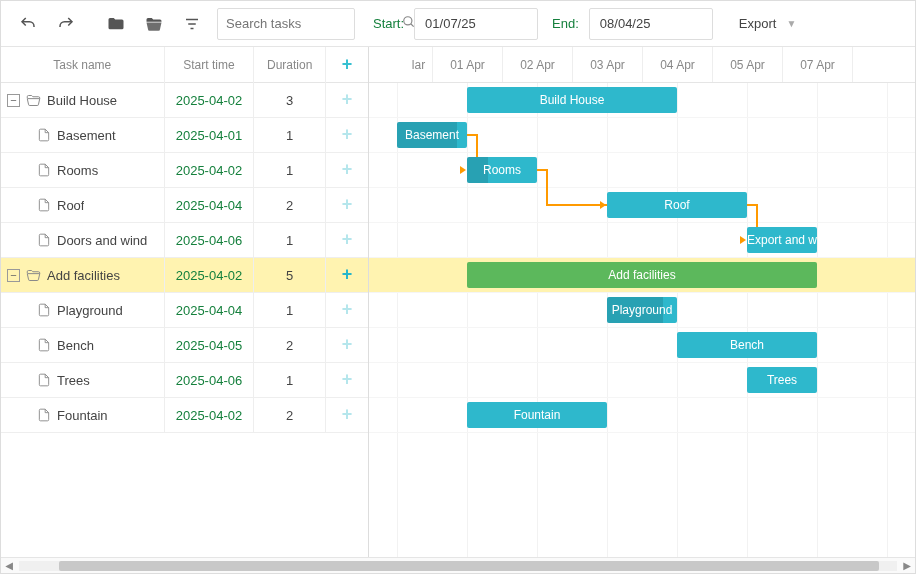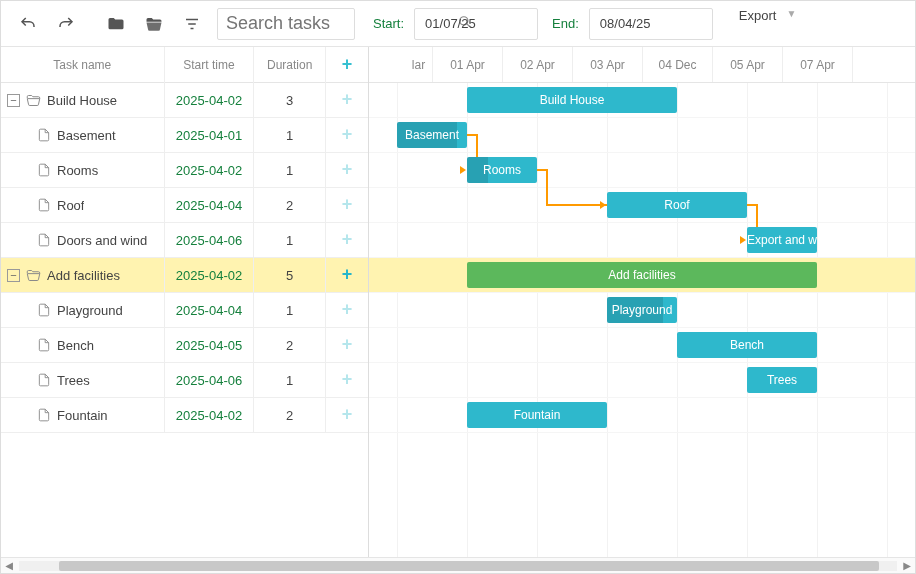--- a/index.html
+++ b/index.html
@@ -4,24 +4,24 @@
 <style>
   * { box-sizing: border-box; margin: 0; padding: 0; }
   body { font-family: Arial, sans-serif; font-size: 13px; color: #333; background: #fff; }
   .app { width: 916px; height: 574px; border: 1px solid #ddd; display: flex; flex-direction: column; position: relative; }
   
   
   .toolbar { height: 46px; display: flex; align-items: center; padding: 0 10px; gap: 4px; border-bottom: 1px solid #e5e5e5; }
   .tb-btn { width: 34px; height: 32px; display: flex; align-items: center; justify-content: center; cursor: pointer; color: #555; border-radius: 3px; }
   .tb-sep { width: 8px; }
   .search-wrap { width: 138px; height: 32px; border: 1px solid #ddd; border-radius: 2px; display: flex; align-items: center; padding: 0 8px; color: #888; margin: 0 4px; }
-  .search-wrap input { border: none; outline: none; flex: 1; font-size: 18px; color: #555; background: transparent; }
+  .search-wrap input { border: none; outline: none; flex: 1; font-size: 13px; color: #555; background: transparent; }
   .date-label { color: #15803d; margin: 0 6px 0 10px; }
   .date-field { width: 124px; height: 32px; border: 1px solid #ddd; border-radius: 2px; display: flex; align-items: center; padding: 0 10px; color: #444; }
-  .export-btn { display: flex; gap: 10px; padding: 0 12px; height: 32px; cursor: pointer; color: #444; margin-left: 10px; }
+  .export-btn { display: flex; align-items: center; gap: 10px; padding: 0 12px; height: 32px; cursor: pointer; color: #444; margin-left: 10px; }
   
   
   .main { flex: 1; display: flex; overflow: hidden; }
   
   
   .grid { width: 368px; border-right: 1px solid #ddd; display: flex; flex-direction: column; }
   .grid-head { height: 36px; display: flex; border-bottom: 1px solid #e5e5e5; color: #888; font-size: 12px; align-items: center; }
   .gh-name { width: 164px; text-align: center; border-right: 1px solid #eee; line-height: 36px; }
   .gh-start { width: 90px; text-align: center; border-right: 1px solid #eee; line-height: 36px; }
   .gh-dur { width: 72px; text-align: center; border-right: 1px solid #eee; line-height: 36px; }
@@ -293,21 +293,21 @@
           </div>
         </div>
     </div>
 
     <div class="chart">
       <div class="chart-head" id="chart-head">
           <div class="ch-cell partial">lar</div>
           <div class="ch-cell full">01 Apr</div>
           <div class="ch-cell full">02 Apr</div>
           <div class="ch-cell full">03 Apr</div>
-          <div class="ch-cell full">04 Dec</div>
+          <div class="ch-cell full">04 Apr</div>
           <div class="ch-cell full">05 Apr</div>
           <div class="ch-cell full">07 Apr</div>
         </div>
       <div class="chart-body" id="chart-body">
           <div class="chart-grid-col" style="left: 28px;"></div>
           <div class="chart-grid-col" style="left: 98px;"></div>
           <div class="chart-grid-col" style="left: 168px;"></div>
           <div class="chart-grid-col" style="left: 238px;"></div>
           <div class="chart-grid-col" style="left: 308px;"></div>
           <div class="chart-grid-col" style="left: 378px;"></div>

